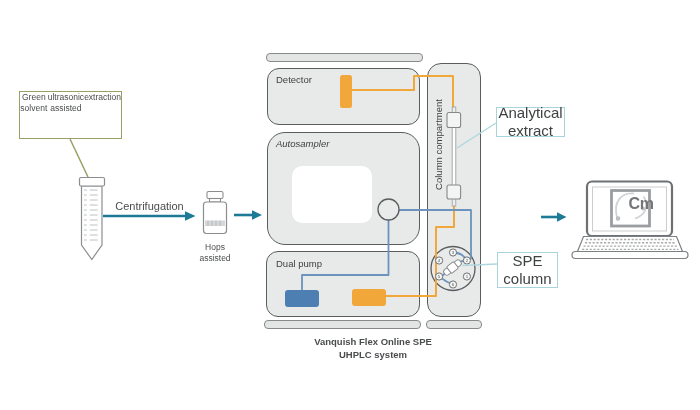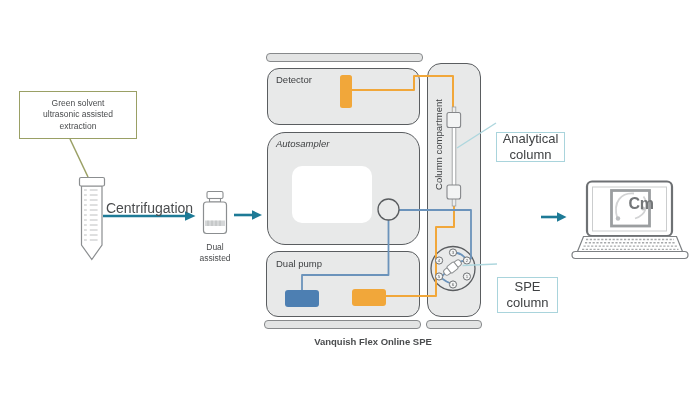--- a/index.html
+++ b/index.html
@@ -15,31 +15,31 @@
   #whiterect{position:absolute;left:292px;top:166px;width:80px;height:57px;border-radius:10px;background:#fff;z-index:2;}
   #dualpump{left:266px;top:251px;width:154px;height:66px;border-radius:12px;}
   #compartment{left:427px;top:63px;width:54px;height:254px;border-radius:14px;}
   #barleft{left:264px;top:320px;width:157px;height:9px;}
   #barright{left:426px;top:320px;width:56px;height:9px;}
   #lbl-detector{left:276px;top:74px;}
   #lbl-autosampler{left:276px;top:138px;font-style:italic;}
   #lbl-dualpump{left:276px;top:258px;}
   #lbl-compartment{left:338px;top:139px;width:200px;text-align:center;
     transform:rotate(-90deg);transform-origin:center;}
-  .greenbox{position:absolute;left:19px;top:91px;width:118px;height:48px;z-index:8;
+  .greenbox{position:absolute;left:19px;top:91px;width:103px;height:48px;z-index:8;
     border:1.5px solid #9aa065;background:#fff;box-sizing:border-box;
-    display:flex;flex-direction:column;justify-content:center;text-align:center;
+    display:flex;flex-direction:row;justify-content:center;text-align:center;
     font-size:8.5px;line-height:1.3;color:#4a4c4e;}
   .callout{position:absolute;border:1.5px solid #a9d4dc;background:#fff;box-sizing:border-box;z-index:8;
     display:flex;flex-direction:column;align-items:center;justify-content:center;
-    font-size:13px;line-height:1.2;color:#3f4143;text-align:center;margin-top:25px;}
+    font-size:15px;line-height:1.2;color:#3f4143;text-align:center;}
   #callout-analytical{left:496px;top:107px;width:69px;height:30px;}
   #callout-spe{left:497px;top:252px;width:61px;height:36px;}
   .txt{position:absolute;z-index:8;color:#4a4c4e;}
-  #centrifugation{left:103px;top:200px;width:93px;text-align:center;font-size:14px;}
+  #centrifugation{left:103px;top:200px;width:93px;text-align:center;font-size:11px;}
   #hops{left:190px;top:242px;width:50px;text-align:center;font-size:8.5px;line-height:1.3;}
   #caption{left:283px;top:336px;width:180px;text-align:center;font-size:9.5px;line-height:1.35;font-weight:bold;}
   #chromeleon{left:570px;top:258px;width:120px;text-align:center;font-size:9.5px;}
   #cmtext{left:611px;top:195px;width:60px;text-align:center;font-size:16px;font-weight:bold;
     color:#737678;letter-spacing:-0.5px;z-index:8;}
   svg text.portnum{font-family:"Liberation Sans",sans-serif;font-size:4.4px;fill:#55585a;}
 </style>
 </head>
 <body>
 
@@ -159,36 +159,37 @@
 
   <div class="greenbox">
     <div>Green solvent</div>
     <div>ultrasonic assisted</div>
     <div>extraction</div>
   </div>
 
   <div class="txt" id="centrifugation">Centrifugation</div>
 
   <div class="txt" id="hops">
-    <div>Dual</div>
+    <div>Hops</div>
     <div>assisted</div>
   </div>
 
   <div class="mod-label" id="lbl-detector">Detector</div>
   <div class="mod-label" id="lbl-autosampler">Autosampler</div>
   <div class="mod-label" id="lbl-dualpump">Dual pump</div>
   <div class="mod-label" id="lbl-compartment">Column compartment</div>
 
   <div class="callout" id="callout-analytical">
     <div>Analytical</div>
-    <div>column</div>
+    <div>extract</div>
   </div>
 
   <div class="callout" id="callout-spe">SPE column</div>
 
   <div class="txt" id="caption">
     <div>Vanquish Flex Online SPE</div>
+    <div>UHPLC system</div>
   </div>
 
   <div class="txt" id="cmtext">Cm</div>
 
 
 </div>
 
 </body></html>

